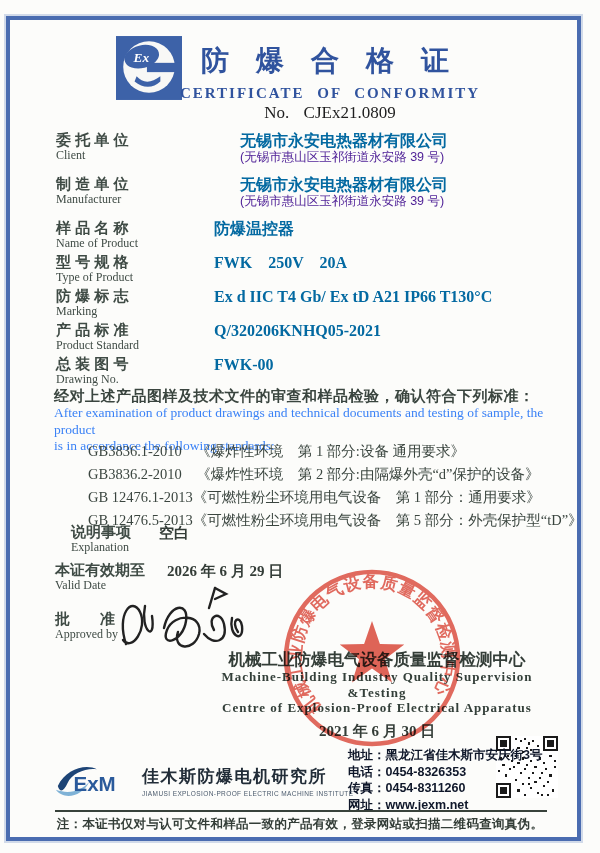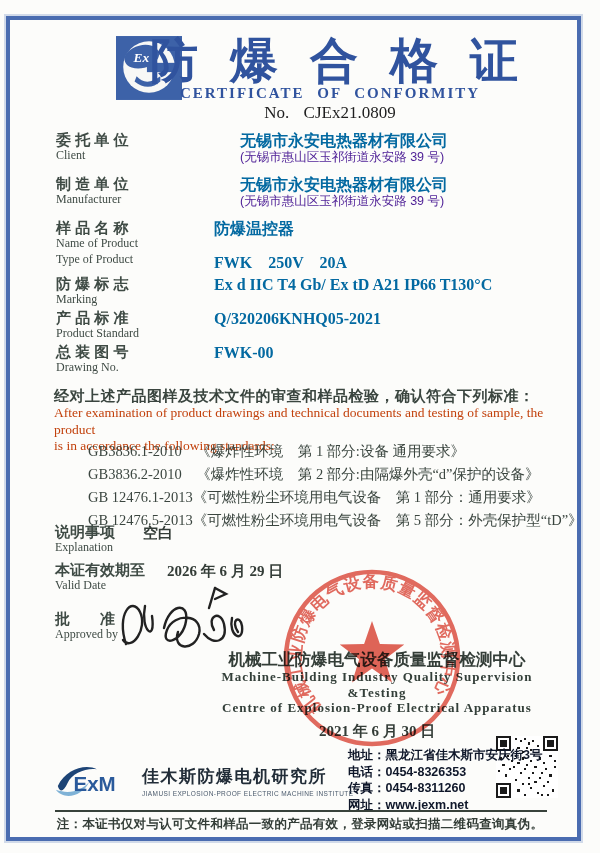--- a/index.html
+++ b/index.html
@@ -3,47 +3,47 @@
 <meta charset="utf-8">
 <style>
   html,body{margin:0;padding:0;}
   body{width:600px;height:853px;background:#ffffff;font-family:"Liberation Sans",sans-serif;}
   .sheet{position:relative;width:600px;height:853px;background:#fcfcfa;overflow:hidden;}
   .frame{position:absolute;left:6px;top:16px;width:567px;height:817px;
          border:4px solid #4a6cb0;box-shadow:0 0 0 2px rgba(130,155,200,.35);}
   
   .ex-logo{position:absolute;left:116px;top:36px;width:66px;height:52px;}
   .title-block{position:absolute;left:150px;top:40px;width:360px;text-align:center;}
-  .title-zh{margin:0;font-family:"Liberation Serif",serif;font-weight:700;font-size:48px;
+  .title-zh{margin:0;font-family:"Liberation Serif",serif;font-weight:700;font-size:28px;
             line-height:42px;color:#30539e;letter-spacing:10px;white-space:nowrap;}
   .title-en{font-family:"Liberation Serif",serif;font-weight:700;font-size:15px;color:#30539e;
             letter-spacing:2px;word-spacing:7px;margin-top:3px;}
   .cert-no{position:absolute;left:150px;top:103px;width:360px;text-align:center;
            font-family:"Liberation Serif",serif;font-size:17px;color:#1e1e1e;word-spacing:10px;}
   
   .fields{position:absolute;left:56px;top:131px;right:28px;}
   .frow{display:flex;margin-bottom:3px;}
   .frow.tall{margin-bottom:10px;gap:26px;}
   .flabel{width:158px;flex:none;}
   .lzh{font-size:15px;font-weight:700;color:#3f4b45;line-height:18px;white-space:nowrap;}
   .len{font-family:"Liberation Serif",serif;font-size:12px;color:#3f4b45;line-height:13px;}
   .fval{flex:1;}
   .fvalue{font-family:"Liberation Serif",serif;font-size:16px;color:#0369a1;line-height:19px;font-weight:600;}
   .fsub{font-size:12.5px;color:#4c1d95;line-height:15px;}
   
   .statement{position:absolute;left:54px;top:386px;right:26px;}
   .stmt-zh{font-size:15px;font-weight:700;color:#3a453f;letter-spacing:.5px;line-height:19px;}
-  .stmt-en{font-family:"Liberation Serif",serif;font-size:13.5px;color:#c2410c;line-height:16.5px;}
+  .stmt-en{font-family:"Liberation Serif",serif;font-size:13.5px;color:#3b82f6;line-height:16.5px;}
   
   .standards{position:absolute;left:88px;top:440px;right:20px;}
   .std-line{font-family:"Liberation Serif",serif;font-size:14.5px;color:#3a453f;line-height:23px;white-space:nowrap;}
   
   .mini-row{position:absolute;left:55px;display:flex;}
   .mini-label .lzh{font-size:15px;}
-  .expl{top:523px;}
+  .expl{top:523px;margin-left:16px;}
   .expl .mini-label{width:88px;flex:none;}
   .valid{top:561px;}
   .valid .mini-label{width:112px;flex:none;}
   .approve{top:610px;}
   .mini-value{font-size:15px;color:#333c37;font-weight:600;padding-top:1px;
               font-family:"Liberation Serif",serif;}
   .signature{position:absolute;left:112px;top:584px;width:152px;height:84px;}
   
   .stamp{position:absolute;left:277px;top:563px;width:190px;height:190px;
          mix-blend-mode:multiply;opacity:.88;z-index:6;pointer-events:none;}
@@ -118,20 +118,21 @@
       <div class="flabel">
         <div class="lzh">样 品 名 称</div>
         <div class="len">Name of Product</div>
       </div>
       <div class="fval">
         <div class="fvalue">防爆温控器</div>
       </div>
     </div>
     <div class="frow">
       <div class="flabel">
+        <div class="lzh">型 号 规 格</div>
         <div class="len">Type of Product</div>
       </div>
       <div class="fval">
         <div class="fvalue">FWK　250V　20A</div>
       </div>
     </div>
     <div class="frow">
       <div class="flabel">
         <div class="lzh">防 爆 标 志</div>
         <div class="len">Marking</div>

